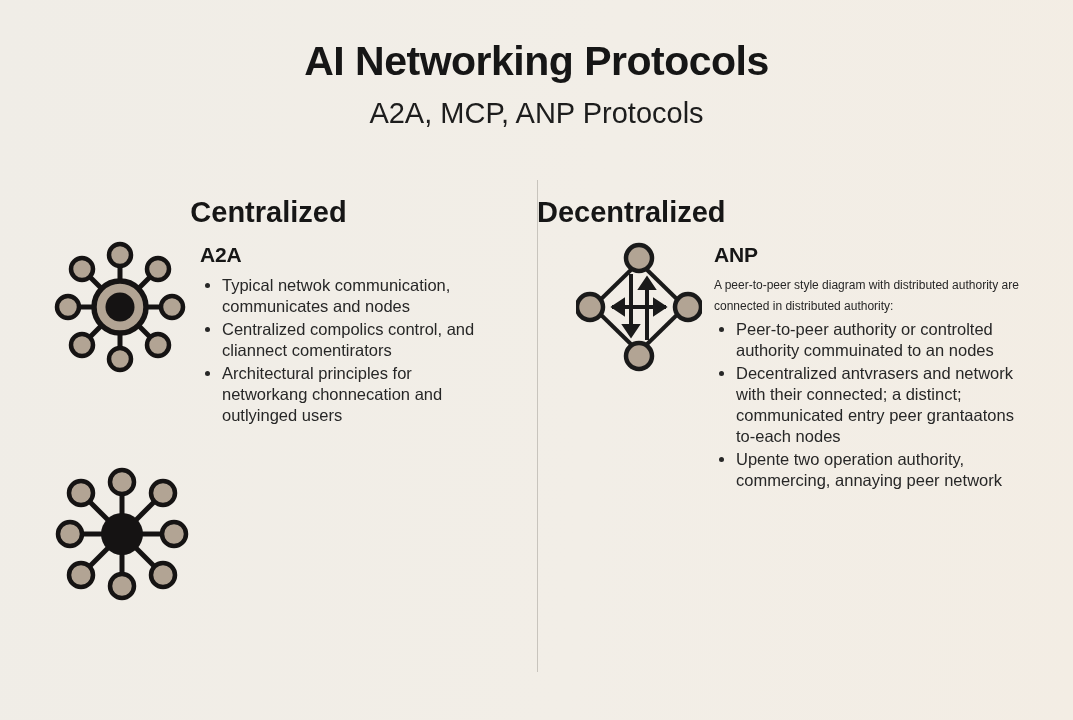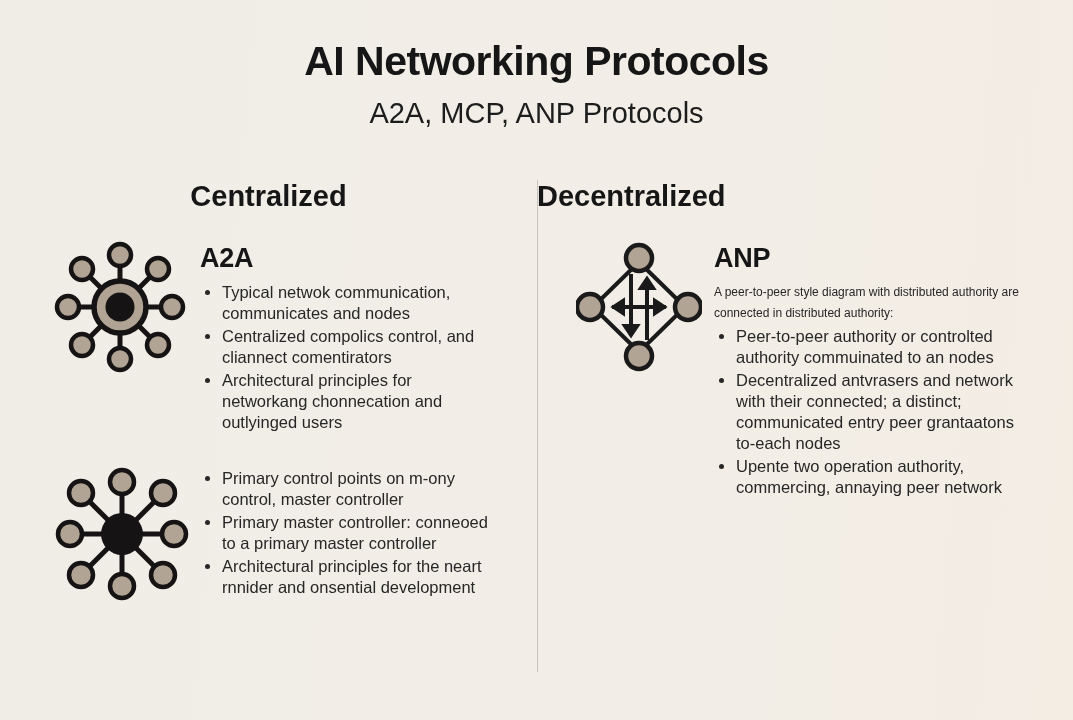--- a/index.html
+++ b/index.html
@@ -5,31 +5,31 @@
   * { margin:0; padding:0; box-sizing:border-box; }
   html,body { width:1073px; height:720px; }
   body { font-family:"Liberation Sans", sans-serif; background:#f1ede6; overflow:hidden; }
   .page { position:relative; width:1073px; height:720px; background:linear-gradient(95deg,#f0ede7 0%,#f2eee7 55%,#f3ede4 100%); color:#1c1c1c; }
 
   .title { position:absolute; top:38px; left:0; width:100%; text-align:center;
            font-size:41px; font-weight:700; letter-spacing:-0.5px; color:#161616; }
   .subtitle { position:absolute; top:97px; left:0; width:100%; text-align:center;
               font-size:29px; font-weight:400; color:#1d1d1d; }
 
-  .col-header { position:absolute; top:180px; font-size:29px; font-weight:600; color:#161616; }
+  .col-header { position:absolute; top:196px; font-size:29px; font-weight:600; color:#161616; }
   .col-header.left { left:0; width:537px; text-align:center; }
   .col-header.right { left:537px; width:536px; text-align:left; }
 
   .divider { position:absolute; left:537px; top:180px; width:1px; height:492px; background:#c8c4bd; }
 
   .diagram { position:absolute; }
   .diagram svg { display:block; }
 
   .section { position:absolute; }
-  .sec-heading { font-size:27px; font-weight:700; color:#161616; margin-bottom:8px; letter-spacing:-0.2px; }
+  .sec-heading { font-size:21px; font-weight:700; color:#161616; margin-bottom:8px; letter-spacing:-0.2px; }
   .intro { font-size:12px; line-height:21px; color:#272727; margin-bottom:2px; }
   ul.bullets { margin:2px 0 0 0; padding-left:22px; list-style:disc; }
   ul.bullets li { font-size:16.5px; line-height:21px; color:#272727; margin-bottom:2px; }
 </style>
 </head>
 <body>
 
 <div class="page">
 
   <div class="title">AI Networking Protocols</div>
@@ -96,25 +96,20 @@
         <circle cx="36" cy="36" r="12"></circle>
         <circle cx="118" cy="36" r="12"></circle>
         <circle cx="36" cy="118" r="12"></circle>
         <circle cx="118" cy="118" r="12"></circle>
       </g>
       <circle cx="77" cy="77" r="21" fill="#151313"></circle>
     </svg>
   </div>
 
   <div class="section" style="left:200px; top:466px; width:296px;">
-    <ul class="bullets">
-      <li>Primary control points on m-ony control, master controller</li>
-      <li>Primary master controller: conneoed to a primary master controller</li>
-      <li>Architectural principles for the neart rnnider and onsential development</li>
-    </ul>
   </div>
 
   <div class="diagram" style="left:576px; top:240px;">
     <svg width="126" height="134" viewBox="0 0 126 134">
       <g stroke="#1a1a1a" stroke-width="4">
         <line x1="63" y1="22" x2="17" y2="67"></line>
         <line x1="63" y1="22" x2="109" y2="67"></line>
         <line x1="17" y1="67" x2="63" y2="112"></line>
         <line x1="109" y1="67" x2="63" y2="112"></line>
       </g>

